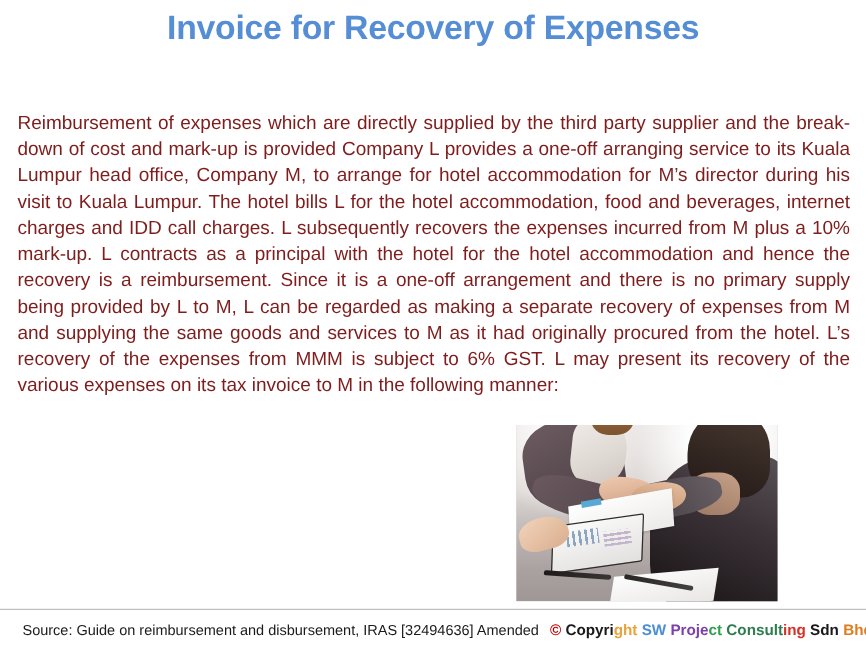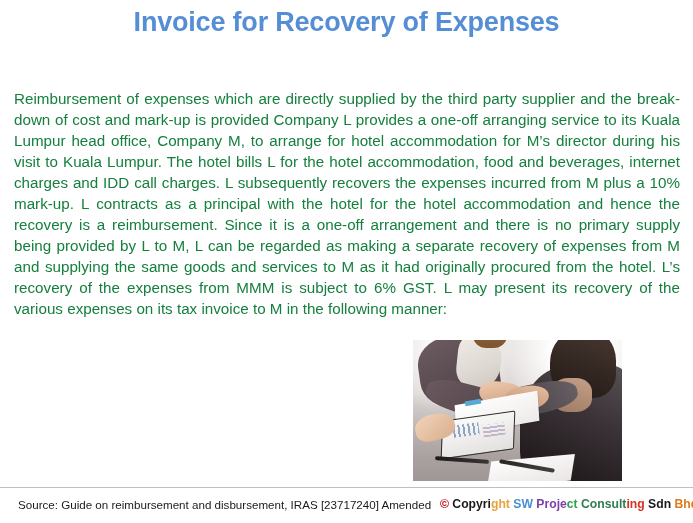--- a/index.html
+++ b/index.html
@@ -40,21 +40,21 @@
   .body-block {
     position: absolute;
     left: 14px;
     top: 88px;
     width: 666px;
   }
   .body-text {
     font-family: "Liberation Sans", sans-serif;
     font-size: 15.2px;
     line-height: 21.0px;
-    color: #15803d;
+    color: #7f1d1d;
     text-align: justify;
     text-justify: inter-word;
     hyphens: none;
   }
 
   
   .photo-wrap {
     position: absolute;
     left: 413px;
     top: 340px;
@@ -296,16 +296,16 @@
       <div class="tablet-chart-b"></div>
       <div class="hand-point"></div>
       <div class="paper-bottom"></div>
       <div class="pen"></div>
       <div class="pen2"></div>
       <div class="photo-blur"></div>
     </div>
   </div>
 
   <div class="footer-rule"></div>
-  <div class="footer-source">Source: Guide on reimbursement and disbursement, IRAS [23717240] Amended</div>
+  <div class="footer-source">Source: Guide on reimbursement and disbursement, IRAS [32494636] Amended</div>
   <div class="footer-copy"><span style="color: rgb(192, 0, 0);">©</span><span style="color: rgb(26, 26, 26);"> Copyri</span><span style="color: rgb(232, 163, 61);">ght</span><span style="color: rgb(26, 26, 26);"> </span><span style="color: rgb(74, 143, 212);">SW</span><span style="color: rgb(26, 26, 26);"> </span><span style="color: rgb(125, 63, 168);">Proje</span><span style="color: rgb(46, 158, 79);">ct</span><span style="color: rgb(26, 26, 26);"> </span><span style="color: rgb(46, 125, 79);">Consult</span><span style="color: rgb(217, 48, 37);">ing</span><span style="color: rgb(26, 26, 26);"> </span><span style="color: rgb(26, 26, 26);">Sdn</span><span style="color: rgb(26, 26, 26);"> </span><span style="color: rgb(224, 123, 30);">Bhd</span></div>
 
 </div>
 
 </body></html>

